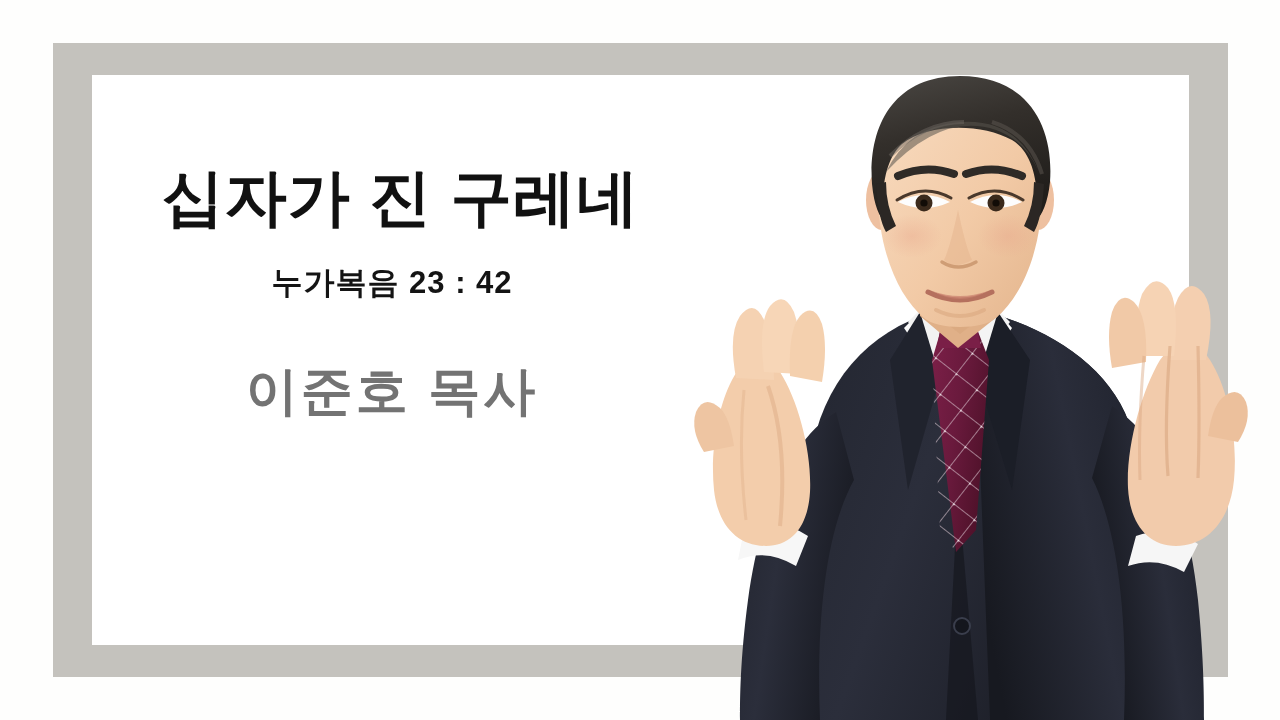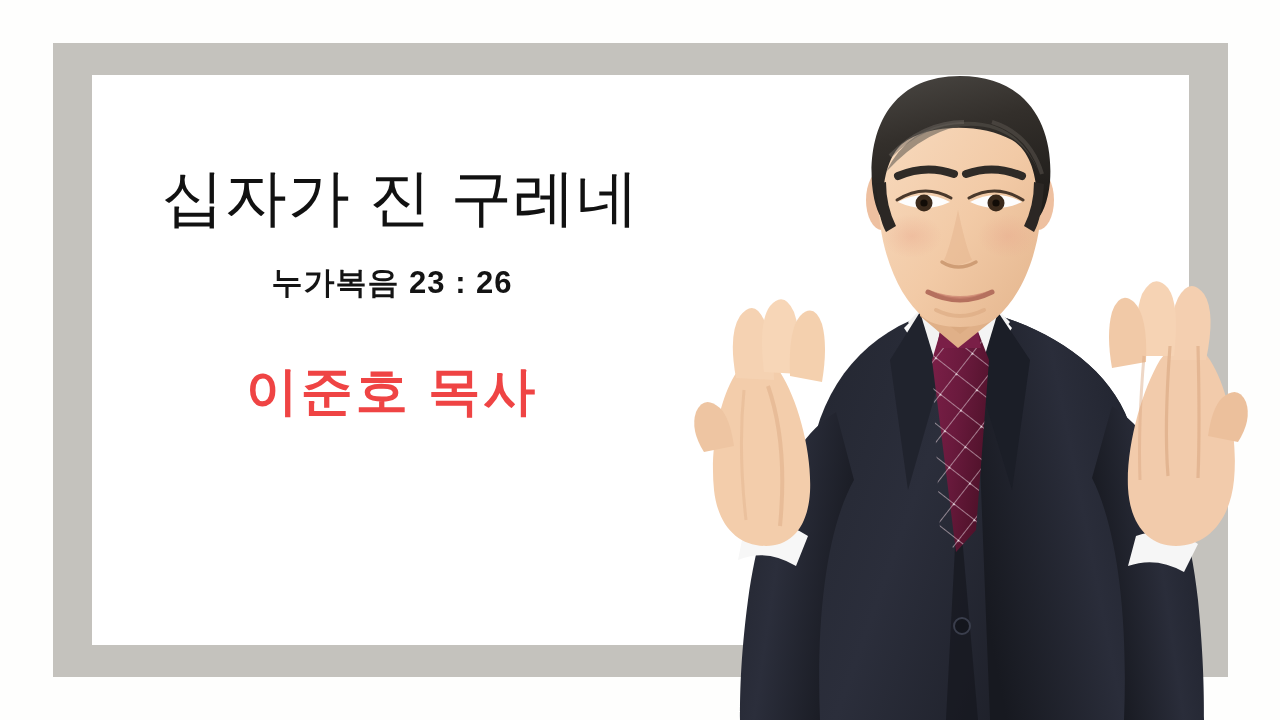--- a/index.html
+++ b/index.html
@@ -42,39 +42,39 @@
   .text-block {
     position: absolute;
     left: 92px;
     top: 160px;
     width: 600px;
     text-align: center;
     z-index: 6;
   }
   .title-line {
     color: #111111;
-    font-weight: 400;
+    font-weight: 700;
     font-size: 62px;
     line-height: 76px;
     letter-spacing: 1px;
     white-space: nowrap;
     padding-left: 17px;
   }
   .scripture-ref {
     margin-top: 28px;
     color: #141414;
     font-weight: 800;
     font-size: 31px;
     line-height: 38px;
     letter-spacing: 1px;
     white-space: nowrap;
   }
   .speaker-name {
     margin-top: 58px;
-    color: #ef4444;
+    color: #737373;
     font-weight: 800;
     font-size: 52px;
     line-height: 62px;
     letter-spacing: 3px;
     white-space: nowrap;
   }
 
   
   .portrait {
     position: absolute;
@@ -284,17 +284,17 @@
 
         <path d="M530 286 q-6 80 -2 130" stroke="#d9a680" stroke-width="3.2" fill="none" opacity="0.6"></path>
         <path d="M558 286 q2 80 0 132" stroke="#d9a680" stroke-width="3.2" fill="none" opacity="0.55"></path>
         <path d="M504 296 q-6 70 -4 124" stroke="#d9a680" stroke-width="3" fill="none" opacity="0.45"></path>
       </g>
     </svg>
   </div>
 
   <div class="text-block">
     <div class="title-line">십자가 진 구레네</div>
-    <div class="scripture-ref">누가복음 23 : 26</div>
+    <div class="scripture-ref">누가복음 23 : 42</div>
     <div class="speaker-name">이준호 목사</div>
   </div>
 
 </div>
 
 </body></html>

